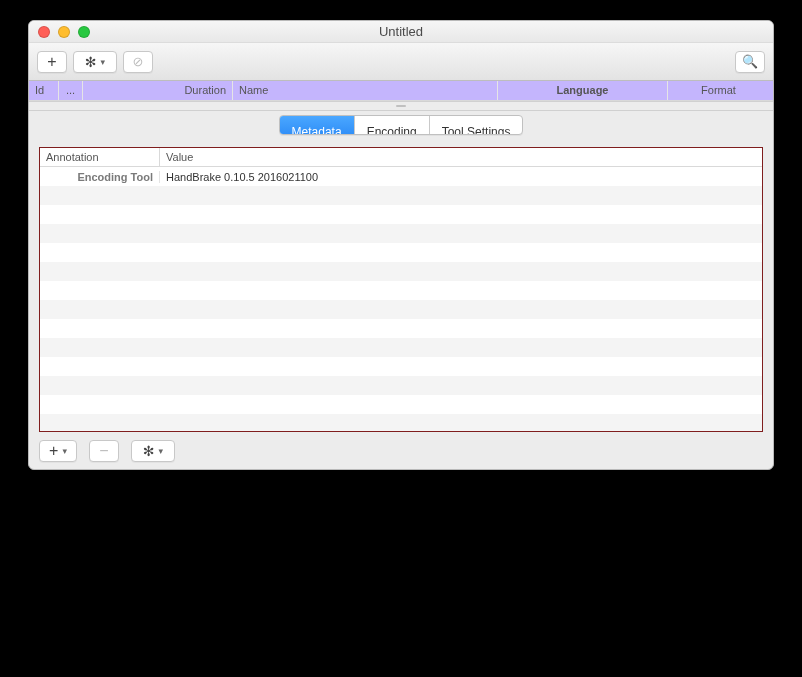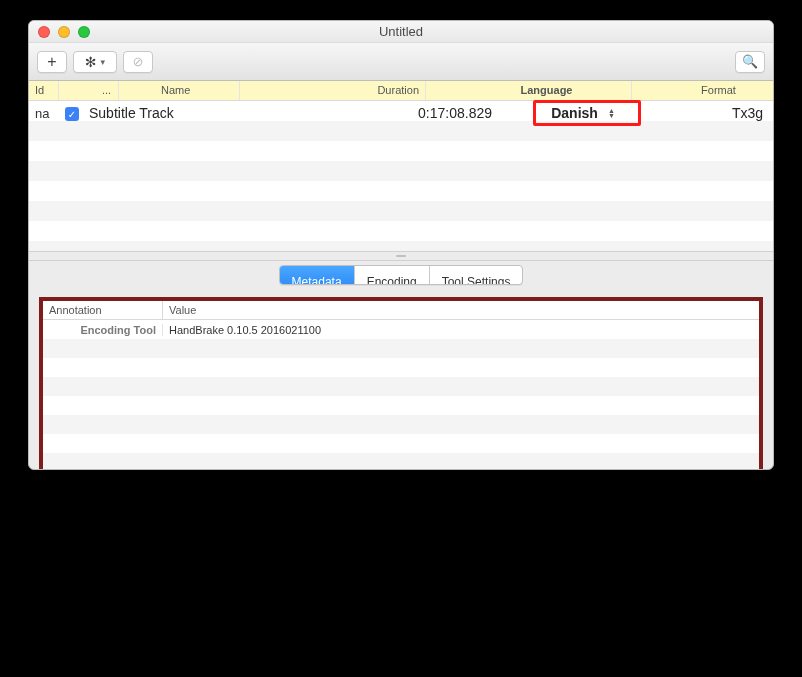--- a/index.html
+++ b/index.html
@@ -12,21 +12,21 @@
   .tl.red { background: #ff5f57; } .tl.yellow { background: #ffbd2e; } .tl.green { background: #28c840; }
   .title { position: absolute; left: 0; right: 0; text-align: center; font-size: 13px; color: #4a4a4a; pointer-events: none; }
   .toolbar { height: 38px; background: linear-gradient(#f6f6f6,#e3e3e3); border-bottom: 1px solid #bdbdbd; display: flex; align-items: center; padding: 0 8px; }
   .btn { height: 22px; background: #fff; border: 1px solid #c8c8c8; border-radius: 4px; display: inline-flex; align-items: center; justify-content: center; font-size: 13px; color: #444; box-shadow: 0 1px 0 rgba(0,0,0,0.04); }
   .btn.sq { width: 30px; }
   .btn + .btn { margin-left: 6px; }
   .btn.disabled { color: #bdbdbd; }
   .caret-down { margin-left: 4px; font-size: 9px; color: #666; }
   .spacer { flex: 1; }
   .top-table { }
-  .thead { display: flex; height: 20px; background: #fef9c3; border-bottom: 1px solid #d9d9d9; font-size: 11px; color: #555; gap: 36px; }
+  .thead { display: flex; height: 20px; background: #c4b5fd; border-bottom: 1px solid #d9d9d9; font-size: 11px; color: #555; }
   .thead .col { border-right: 1px solid #e5e5e5; padding: 3px 6px 0 6px; }
   .thead .col:last-child { border-right: none; }
   .col-id { width: 30px; }
   .col-en { width: 24px; text-align: center; }
   .col-name { flex: 1.6; }
   .col-dur { width: 150px; text-align: right; }
   .col-lang { width: 170px; text-align: center; font-weight: bold; }
   .col-fmt { width: 105px; text-align: center; padding-right: 10px !important; }
   .stripes { background: repeating-linear-gradient(#fff 0, #fff 20px, #f4f4f4 20px, #f4f4f4 40px); }
   .top-body { height: 150px; }
@@ -36,21 +36,21 @@
   .lang-pop { display: inline-flex; align-items: center; gap: 6px; padding: 1px 8px; border-radius: 3px; position: relative; }
   .lang-highlight { position: absolute; border: 3px solid #ff1a1a; border-radius: 2px; top: -4px; left: -10px; right: -18px; bottom: -4px; pointer-events: none; }
   .sort-arrows { display: inline-flex; flex-direction: column; line-height: 5px; font-size: 7px; margin-left: 4px; color: #555; }
   .divider { height: 10px; background: #ececec; border-top: 1px solid #d0d0d0; border-bottom: 1px solid #d0d0d0; display:flex; align-items:center; justify-content:center; }
   .divider .grip { width: 10px; height: 2px; background: #c0c0c0; border-radius: 1px; }
   .tabs { display: flex; justify-content: center; margin: 4px 0 6px 0; }
   .seg { display: flex; border: 1px solid #c0c0c0; border-radius: 4px; overflow: hidden; height: 20px; background: #fff; box-shadow: 0 1px 0 rgba(0,0,0,.05); }
   .seg .tab { padding: 16px 12px; font-size: 12px; color: #333; display:flex; align-items:center; }
   .seg .tab + .tab { border-left: 1px solid #c9c9c9; }
   .seg .tab.active { background: linear-gradient(#4aa7ff,#1e7df2); color: #fff; }
-  .meta-wrap { margin: 12px 10px 8px 10px; border: 4px solid #7f1d1d; background: #fff; }
+  .meta-wrap { margin: 12px 10px 8px 10px; border: 1px solid #7f1d1d; background: #fff; }
   .mhead { display: flex; height: 19px; border-bottom: 1px solid #d9d9d9; font-size: 11px; color: #555; }
   .mcol-a { width: 120px; border-right: 1px solid #d9d9d9; padding: 3px 6px 0 6px; }
   .mcol-v { flex: 1; padding: 3px 6px 0 6px; }
   .mbody { height: 264px; background: repeating-linear-gradient(#fff 0, #fff 19px, #f4f4f4 19px, #f4f4f4 38px); }
   .mrow { display: flex; height: 19px; align-items: center; font-size: 11px; }
   .mrow .ma { width: 120px; text-align: right; padding-right: 6px; font-weight: 600; color: #7a7a7a; border-right: 1px solid #e4e4e4; }
   .mrow .mv { flex: 1; padding-left: 6px; color: #333; }
   .bottombar { display: flex; align-items: center; gap: 6px; padding: 0 10px 10px 10px; }
   .bottombar .btn { height: 22px; }
   .plus { font-size: 16px; line-height: 14px; }
@@ -87,43 +87,24 @@
     <div class="spacer"></div>
     <div class="btn sq">
         <span class="search">🔍</span>
       </div>
   </div>
 
   <div class="top-table">
     <div class="thead">
       <div class="col col-id">Id</div>
       <div class="col col-en">...</div>
+      <div class="col col-dur">Duration</div>
       <div class="col col-name">Name</div>
-      <div class="col col-dur">Duration</div>
       <div class="col col-lang">Language</div>
       <div class="col col-fmt">Format</div>
-    </div>
-    <div class="top-body stripes">
-      <div class="row">
-        <div class="cell col-id" style="font-size:13px;color:#333">na</div>
-        <div class="cell col-en"><span class="cb">✓</span></div>
-        <div class="cell col-name" style="flex:1.6">Subtitle Track</div>
-        <div class="cell col-dur" style="text-align:right">0:17:08.829</div>
-        <div class="cell col-lang" style="text-align:center;position:relative">
-          <span class="lang-pop">
-            <span>Danish</span>
-            <span class="sort-arrows">
-                <span>▲</span>
-                <span>▼</span>
-              </span>
-            <span class="lang-highlight"></span>
-          </span>
-        </div>
-        <div class="cell col-fmt" style="text-align:right;padding-right:10px">Tx3g</div>
-      </div>
     </div>
   </div>
 
   <div class="divider">
       <div class="grip"></div>
     </div>
 
   <div class="tabs">
     <div class="seg">
       <div class="tab active">Metadata</div>

